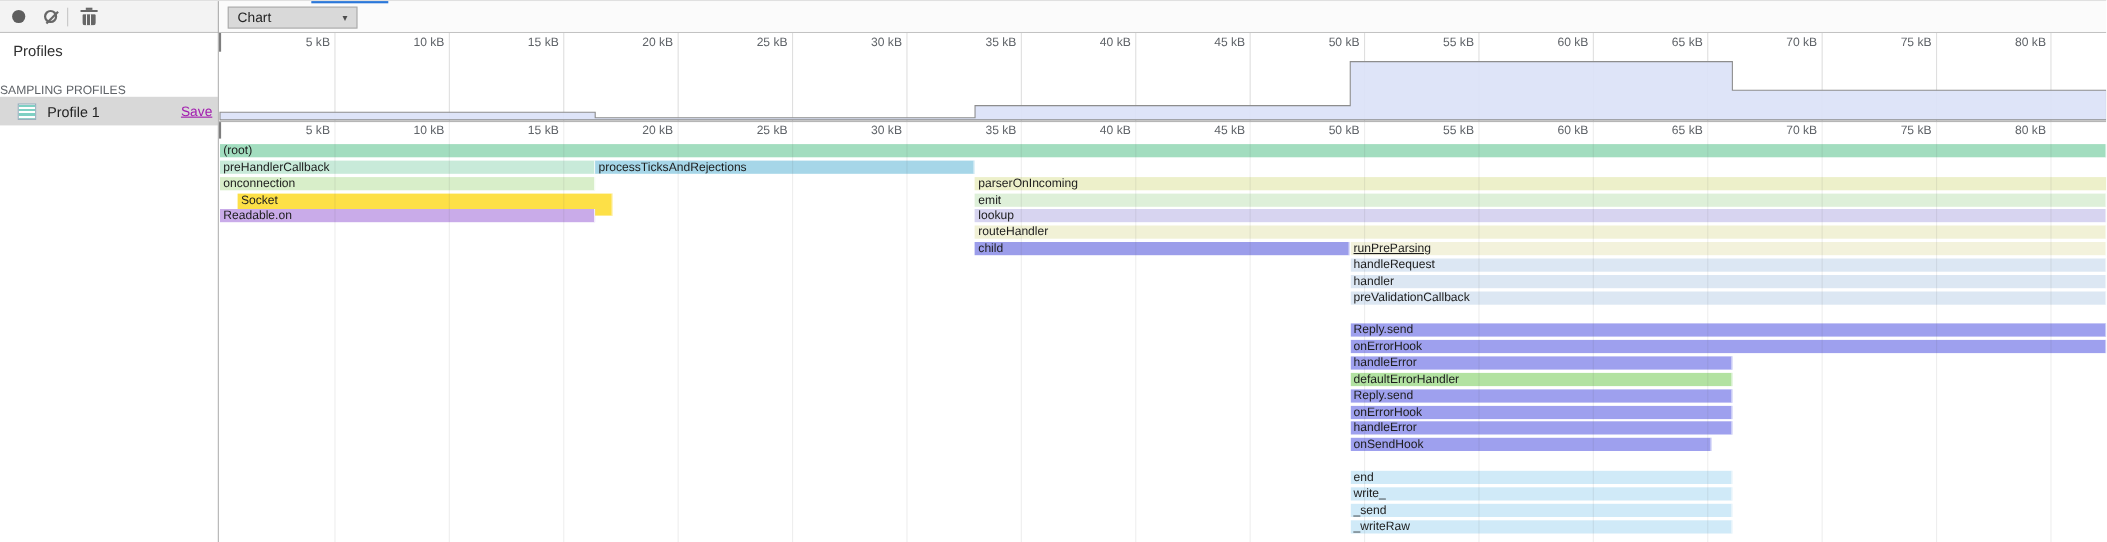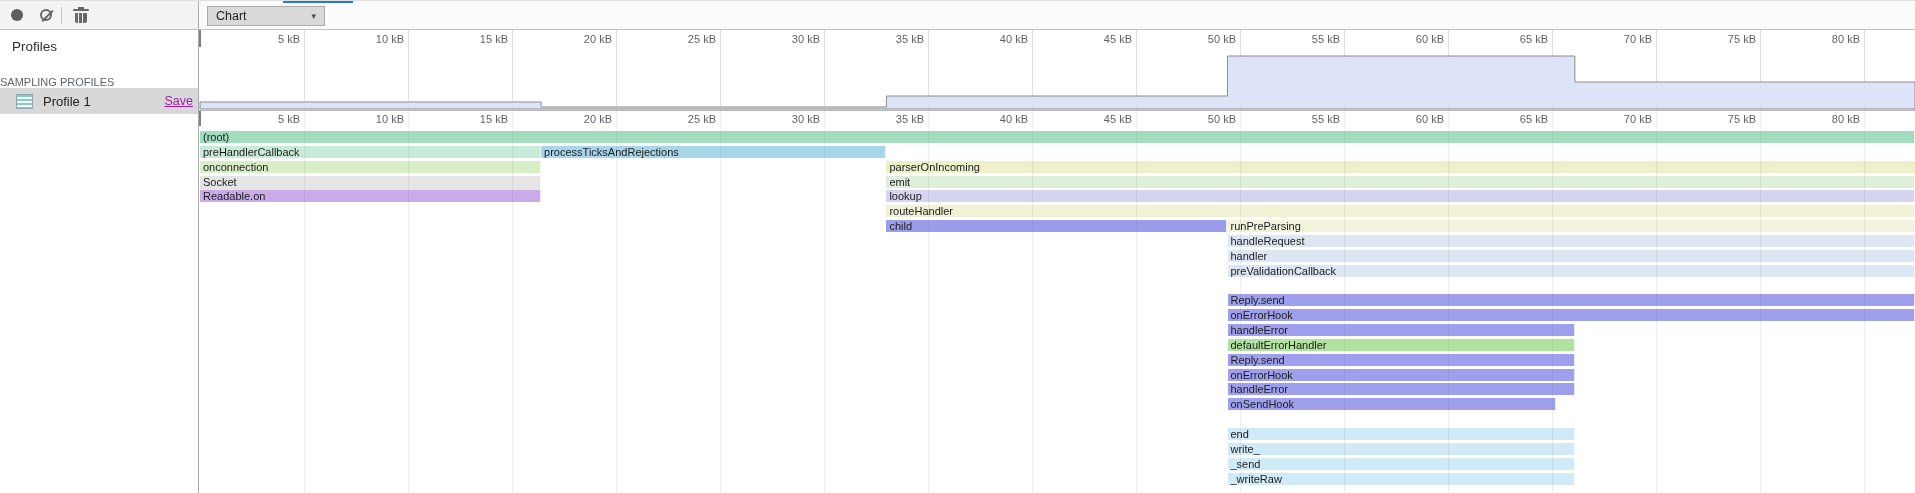--- a/index.html
+++ b/index.html
@@ -153,27 +153,27 @@
       <div class="tick-label" style="left: 1497px; top: 83px;">75 kB</div>
       <div class="grid-ov" style="left: 1665px;"></div>
       <div class="grid-fl" style="left: 1665px;"></div>
       <div class="tick-label" style="left: 1601px; top: 3px;">80 kB</div>
       <div class="tick-label" style="left: 1601px; top: 83px;">80 kB</div>
       <div class="bar" style="left: 1px; top: 101px; width: 1715px; height: 12px; background: rgb(162, 221, 191);"><span>(root)</span></div>
       <div class="bar" style="left: 1px; top: 116px; width: 341.1px; height: 12px; background: rgb(200, 234, 217);"><span>preHandlerCallback</span></div>
       <div class="bar" style="left: 342.1px; top: 116px; width: 345.3px; height: 12px; background: rgb(166, 214, 232);"><span>processTicksAndRejections</span></div>
       <div class="bar" style="left: 1px; top: 131px; width: 341.1px; height: 12px; background: rgb(216, 238, 201);"><span>onconnection</span></div>
       <div class="bar" style="left: 687.4px; top: 131px; width: 1146px; height: 12px; background: rgb(237, 240, 202);"><span>parserOnIncoming</span></div>
-      <div class="bar" style="left: 1px; top: 146px; width: 341.1px; height: 20px; background: #e5e5e5;"><span>Socket</span></div>
+      <div class="bar" style="left: 17px; top: 146px; width: 341.1px; height: 20px; background: #fde047;"><span>Socket</span></div>
       <div class="bar" style="left: 687.4px; top: 146px; width: 1028.6px; height: 12px; background: rgb(222, 240, 217);"><span>emit</span></div>
       <div class="bar" style="left: 1px; top: 160px; width: 341.1px; height: 12px; background: rgb(201, 171, 233);"><span>Readable.on</span></div>
       <div class="bar" style="left: 687.4px; top: 160px; width: 1028.6px; height: 12px; background: rgb(215, 212, 240);"><span>lookup</span></div>
       <div class="bar" style="left: 687.4px; top: 175px; width: 1028.6px; height: 12px; background: rgb(241, 241, 214);"><span>routeHandler</span></div>
       <div class="bar dots" style="left: 687.4px; top: 190px; width: 341.1px; height: 12px; background: rgb(155, 157, 234);"><span>child</span></div>
-      <div class="bar" style="left: 1028.5px; top: 190px; width: 687.5px; height: 12px; background: rgb(243, 242, 220);"><span>runPreParsing</span></div>
+      <div class="bar" style="left: 1028.5px; top: 190px; width: 687.5px; height: 12px; background: rgb(243, 242, 220); text-decoration: underline;"><span>runPreParsing</span></div>
       <div class="bar" style="left: 1028.5px; top: 205px; width: 687.5px; height: 12px; background: rgb(220, 231, 243);"><span>handleRequest</span></div>
       <div class="bar" style="left: 1028.5px; top: 220px; width: 687.5px; height: 12px; background: rgb(220, 231, 243);"><span>handler</span></div>
       <div class="bar" style="left: 1028.5px; top: 235px; width: 687.5px; height: 12px; background: rgb(220, 231, 243);"><span>preValidationCallback</span></div>
       <div class="bar" style="left: 1028.5px; top: 264px; width: 687.5px; height: 12px; background: rgb(158, 160, 238);"><span>Reply.send</span></div>
       <div class="bar" style="left: 1028.5px; top: 279px; width: 687.5px; height: 12px; background: rgb(158, 160, 238);"><span>onErrorHook</span></div>
       <div class="bar" style="left: 1028.5px; top: 294px; width: 347.4px; height: 12px; background: rgb(158, 160, 238);"><span>handleError</span></div>
       <div class="bar" style="left: 1028.5px; top: 309px; width: 347.4px; height: 12px; background: rgb(178, 226, 161);"><span>defaultErrorHandler</span></div>
       <div class="bar" style="left: 1028.5px; top: 324px; width: 347.4px; height: 12px; background: rgb(158, 160, 238);"><span>Reply.send</span></div>
       <div class="bar" style="left: 1028.5px; top: 339px; width: 347.4px; height: 12px; background: rgb(158, 160, 238);"><span>onErrorHook</span></div>
       <div class="bar" style="left: 1028.5px; top: 353px; width: 347.4px; height: 12px; background: rgb(158, 160, 238);"><span>handleError</span></div>

